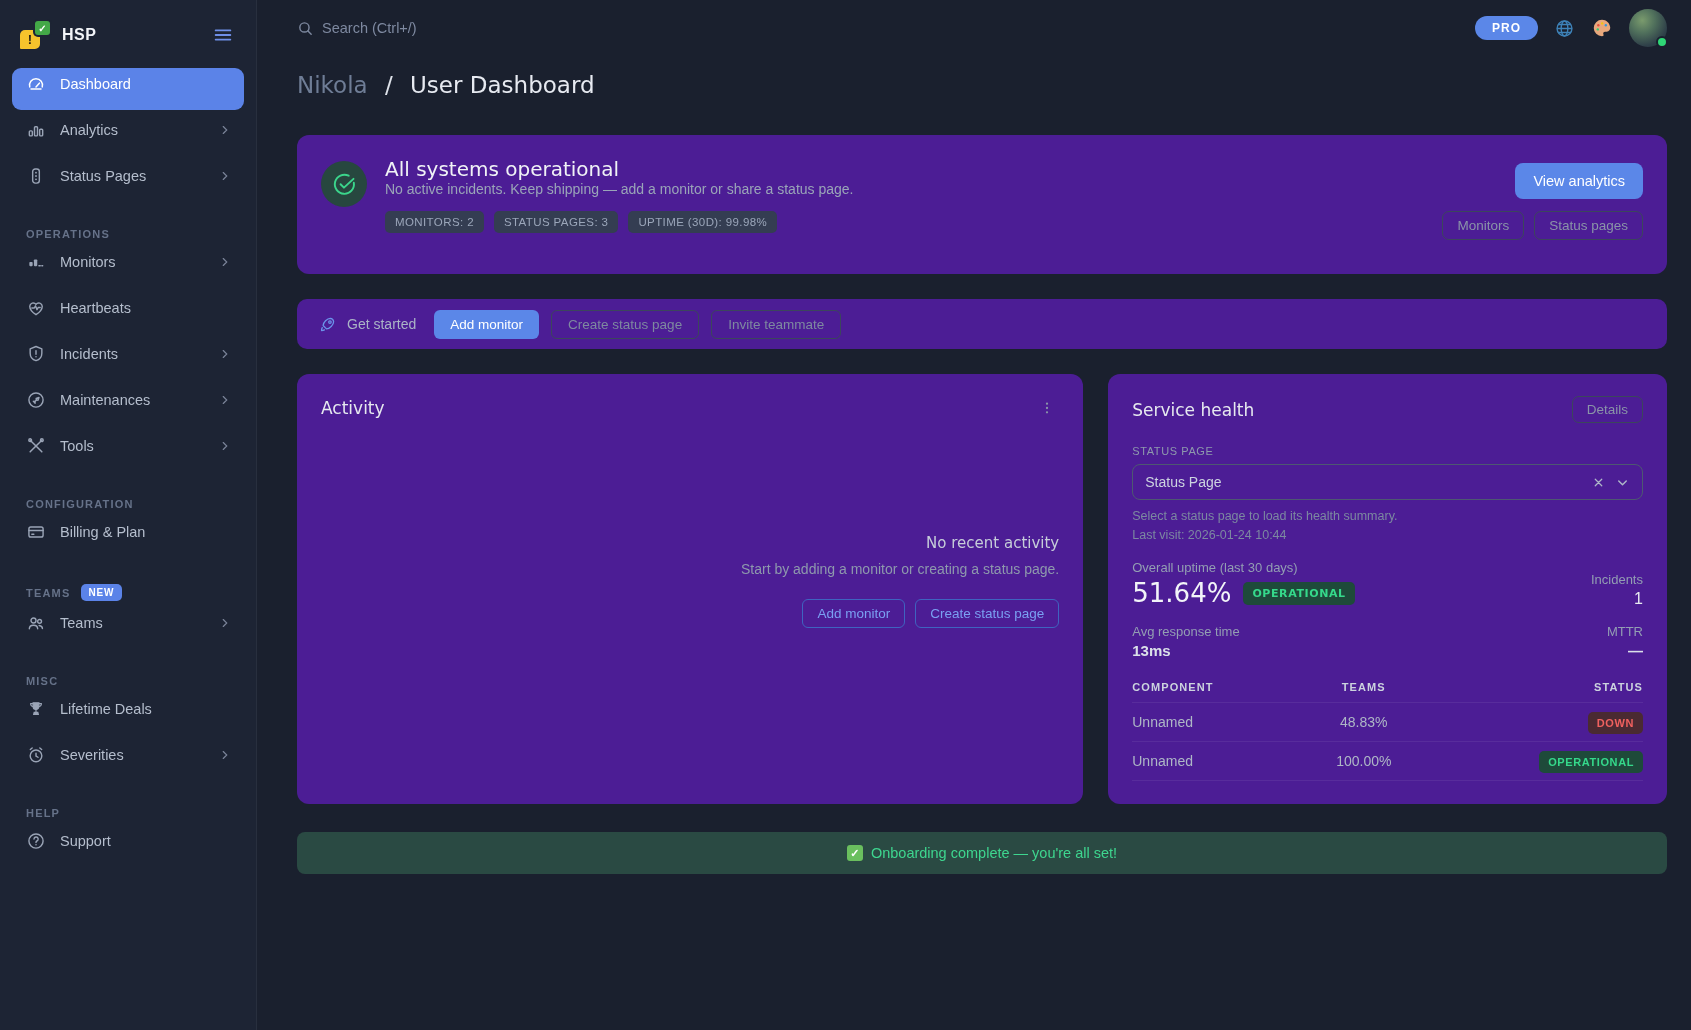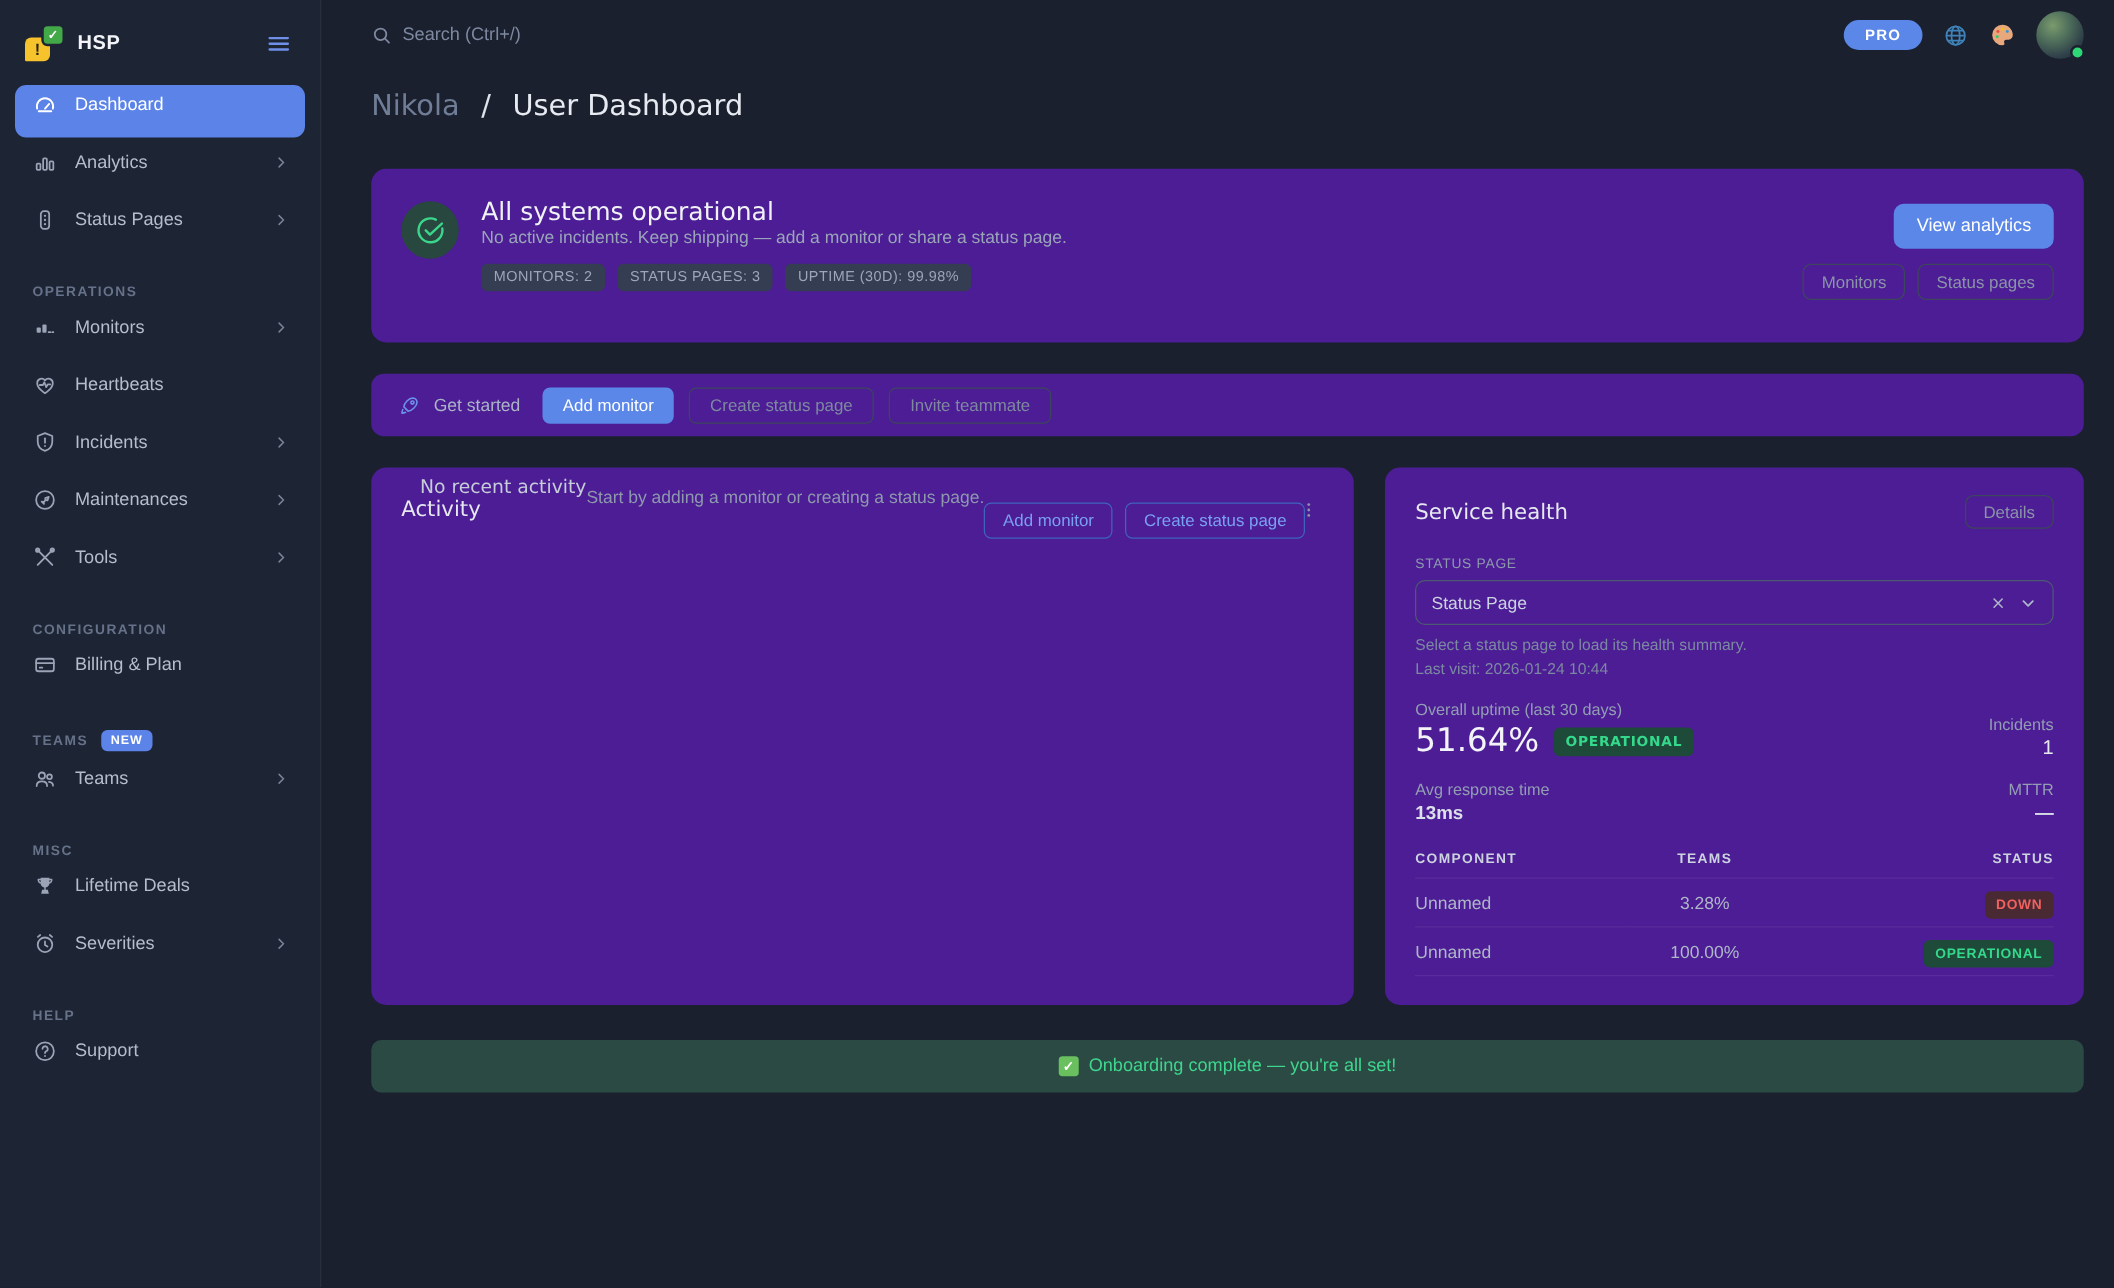--- a/index.html
+++ b/index.html
@@ -121,21 +121,21 @@
     background:transparent; color:#7e89a0; border:1px solid #3c465c; border-radius:6px;
     font-size:13.5px; padding:6px 16px; cursor:pointer; font-family:"Liberation Sans", sans-serif;
   }
 
   
   .cards-row { margin-top:25px; display:flex; gap:25px; height:430px; }
   .activity-card { flex:795; padding:22px 24px; display:flex; flex-direction:column; }
   .card-title-row { display:flex; align-items:center; }
   .card-title { font-size:17px; color:#e6e9ef; font-family:"DejaVu Sans", sans-serif; }
   .kebab { margin-left:auto; color:#8a94a8; cursor:pointer; padding:4px; }
-  .activity-empty { flex:1; display:flex; flex-direction:row; align-items:flex-start; justify-content:center; margin-top:-40px; }
+  .activity-empty { flex:1; display:flex; flex-direction:column; align-items:flex-end; justify-content:center; margin-top:-40px; }
   .empty-title { font-size:15px; color:#c6cdd9; font-family:"DejaVu Sans", sans-serif; }
   .empty-sub { margin-top:9px; font-size:14px; color:#8e99ad; }
   .empty-actions { display:flex; gap:10px; margin-top:22px; }
   .btn-blue-outline {
     background:transparent; color:#7aa0f2; border:1px solid #3f63c0; border-radius:6px;
     font-size:13.5px; padding:6px 14px; cursor:pointer; font-family:"Liberation Sans", sans-serif;
   }
 
   
   .health-card { flex:550; padding:22px 24px; }
@@ -560,21 +560,21 @@
         <thead>
           <tr>
             <th>COMPONENT</th>
             <th class="col-uptime">TEAMS</th>
             <th class="col-status">STATUS</th>
           </tr>
         </thead>
         <tbody>
           <tr>
             <td>Unnamed</td>
-            <td class="col-uptime">3.28%</td>
+            <td class="col-uptime">48.83%</td>
             <td class="col-status"><span class="pill down">DOWN</span></td>
           </tr>
           <tr>
             <td>Unnamed</td>
             <td class="col-uptime">100.00%</td>
             <td class="col-status"><span class="pill operational">OPERATIONAL</span></td>
           </tr>
         </tbody>
       </table>
     </div>

